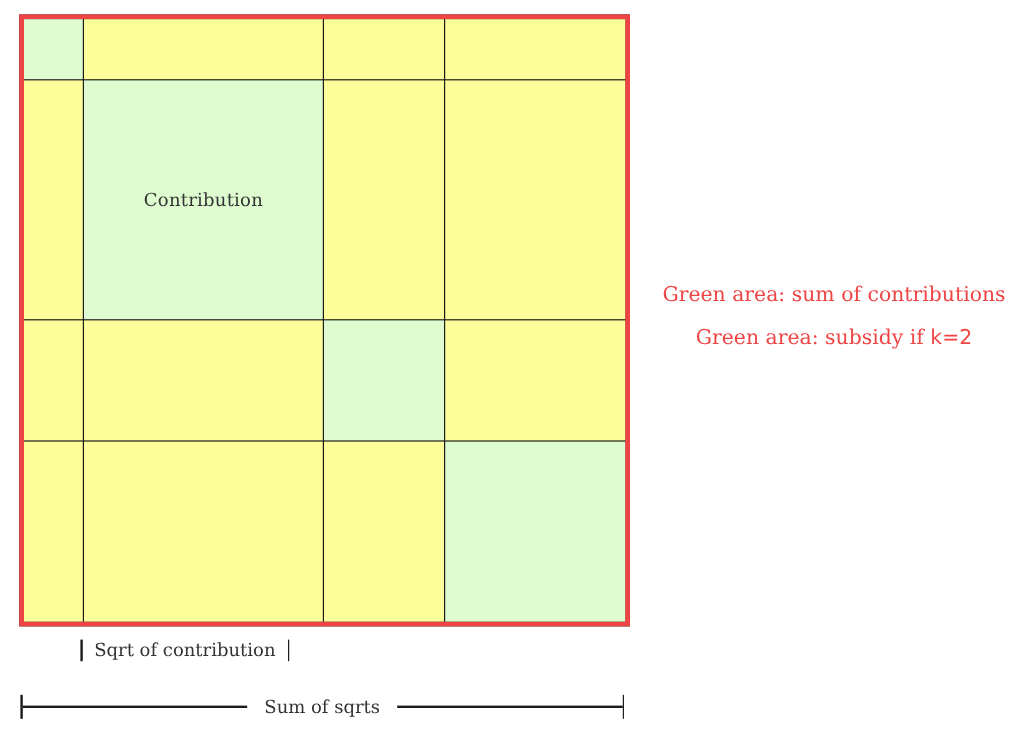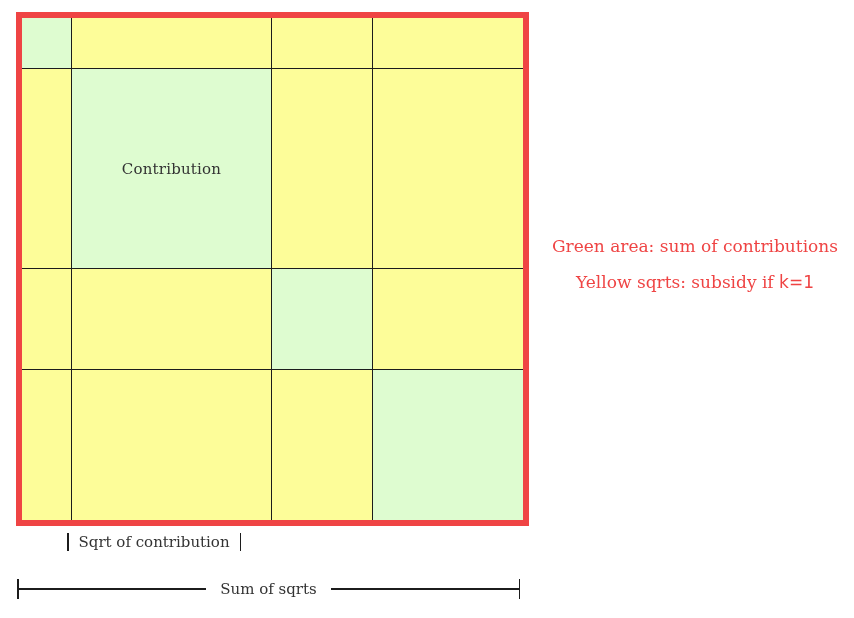--- a/index.html
+++ b/index.html
@@ -14,21 +14,21 @@
 
   
   .qf-grid {
     position: absolute;
     left: 16px; top: 12px;
     display: grid;
     grid-template-columns: 49px 199px 100px 150px;
     grid-template-rows: 50px 199px 100px 150px;
     gap: 1px;
     background: #1c1c1c;       
-    border: 6px solid #ef4444; 
+    border: 4px solid #ef4444; 
   }
   .cell { width: 100%; height: 100%; }
   .cell[data-color="green"]  { background: #defcd0; }
   .cell[data-color="yellow"] { background: #fdfd99; }
   .cell.center { display: flex; align-items: center; justify-content: center; }
   .cell-label {
     font-size: 15px;
     color: #333333;
     letter-spacing: 0.2px;
   }
@@ -106,16 +106,16 @@
   <div class="bracket sum-bracket">
     <span class="tick"></span>
     <span class="hline"></span>
     <span class="bracket-text">Sum of sqrts</span>
     <span class="hline"></span>
     <span class="tick"></span>
   </div>
 
   <div class="legend">
     <div class="legend-line">Green area: sum of contributions</div>
-    <div class="legend-line"><span>Yellow sqrts: subsidy if </span><span class="math">k=1</span></div>
+    <div class="legend-line"><span>Green area: subsidy if </span><span class="math">k=2</span></div>
   </div>
 
 </div>
 
 </body></html>

